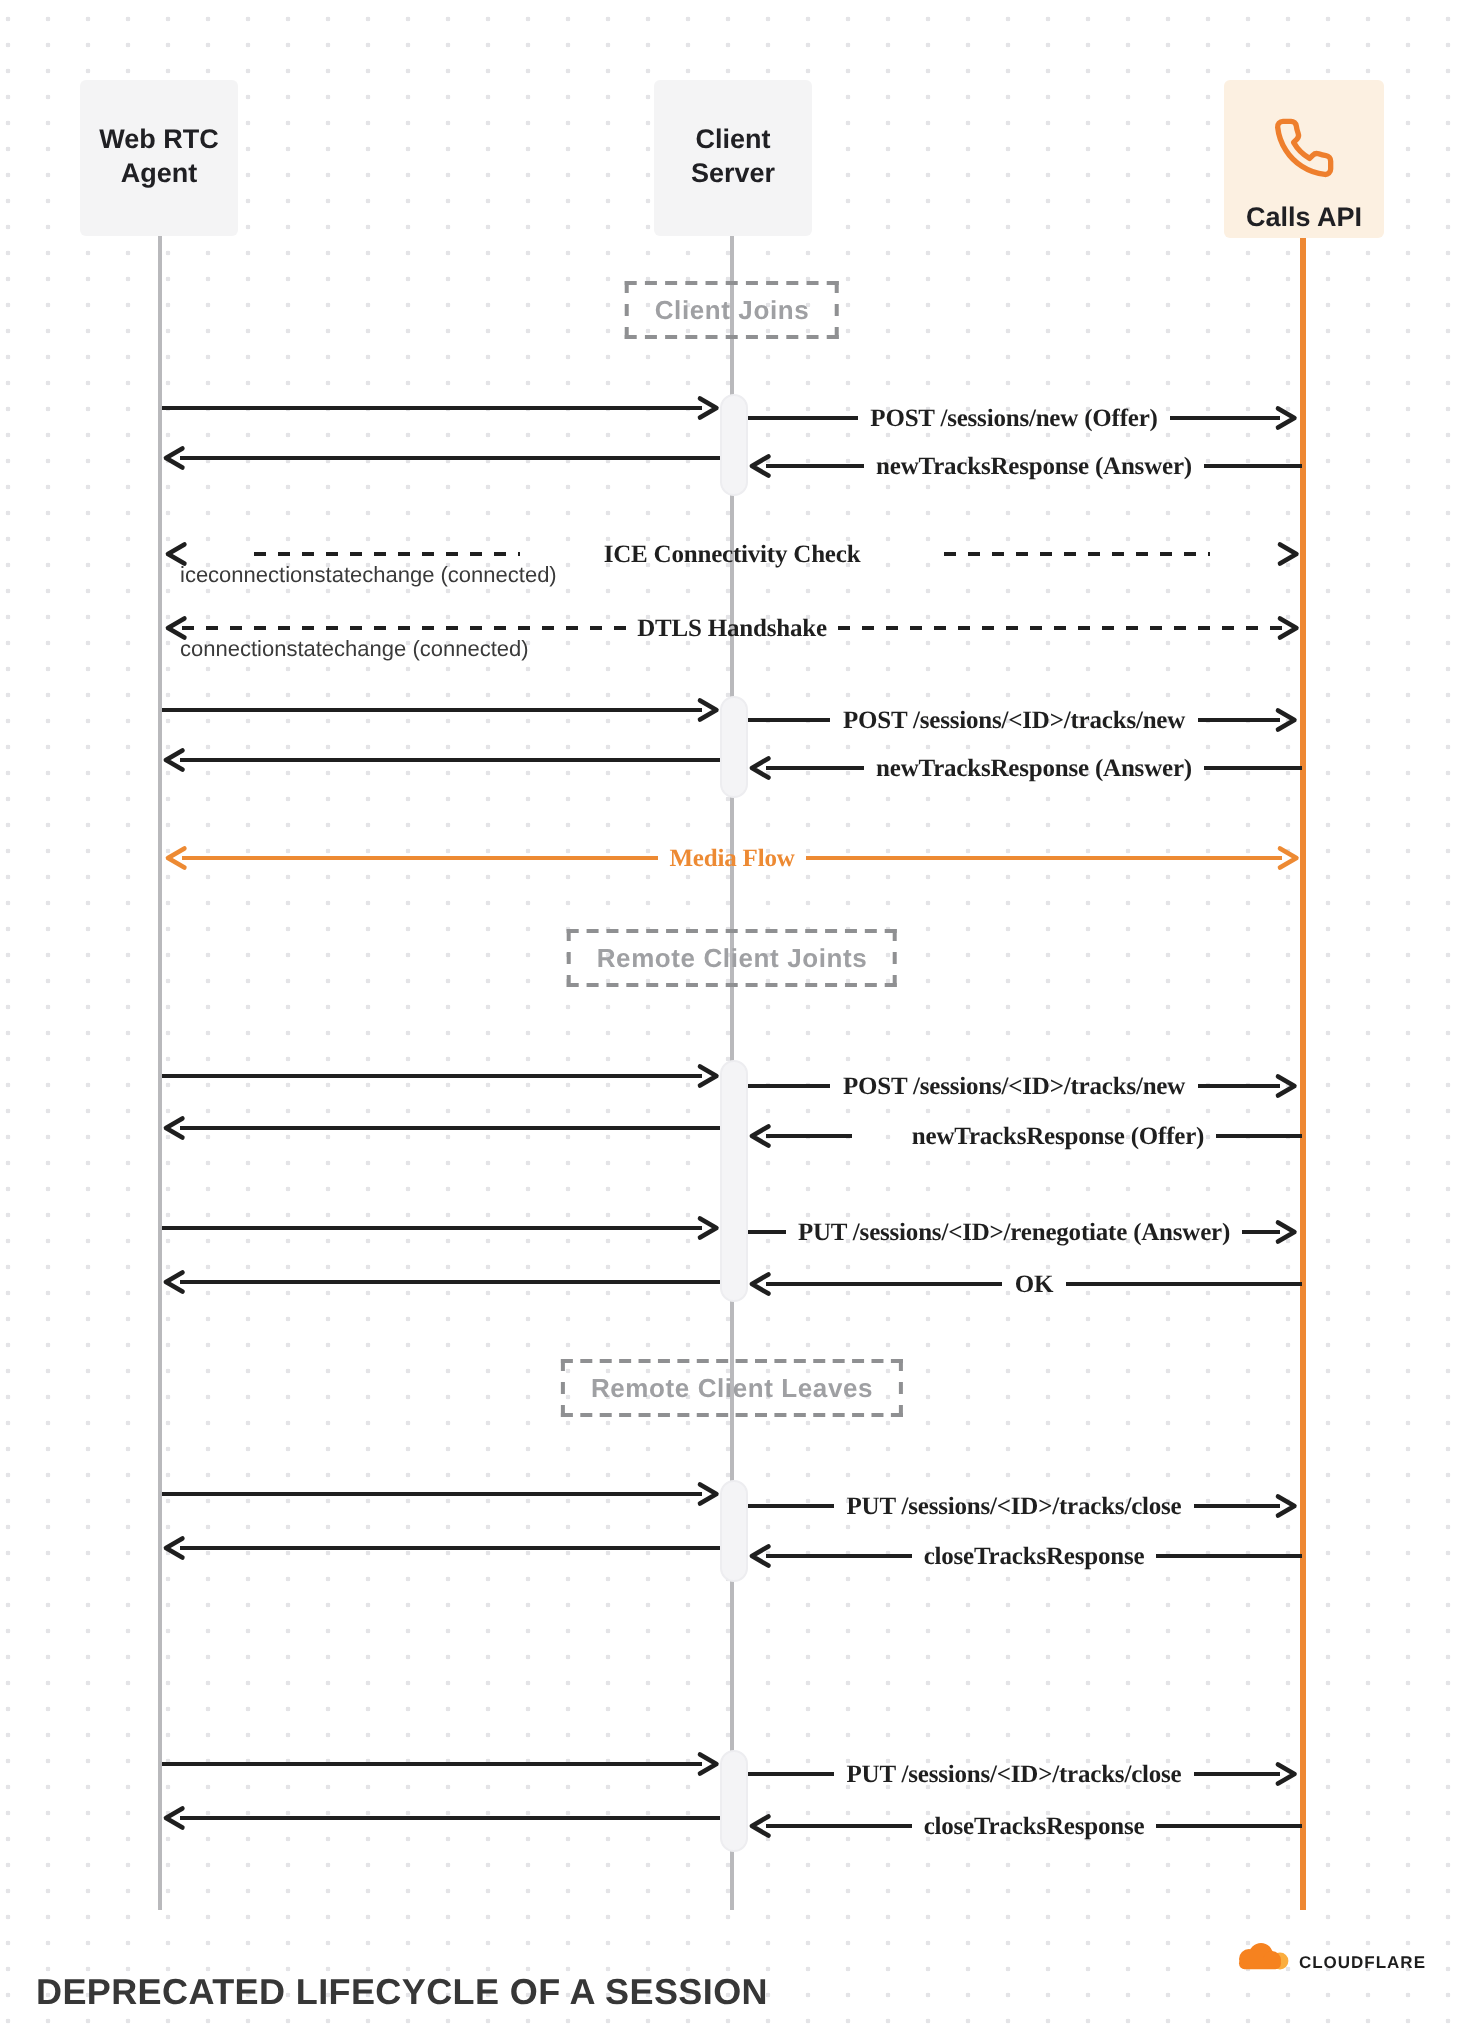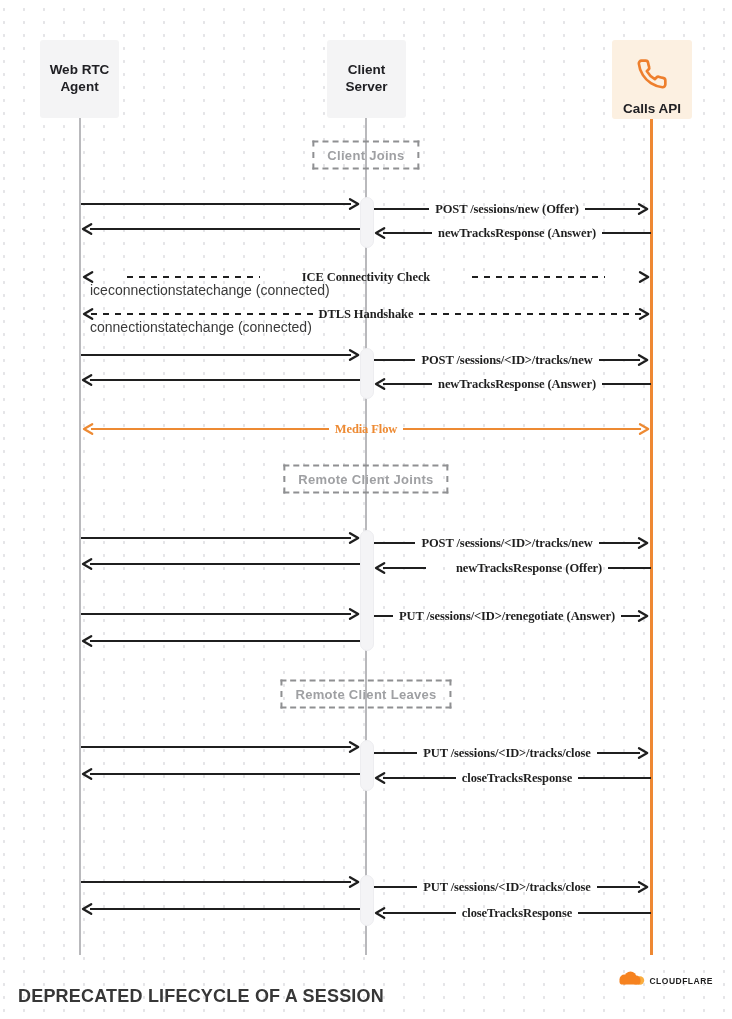--- a/index.html
+++ b/index.html
@@ -33,21 +33,21 @@
     font-size:13px; font-weight:600; letter-spacing:.3px; white-space:nowrap;
     padding:5px 13px; background:transparent;
   }
   .msg { position:absolute; height:18px; display:flex; align-items:center; }
   .msg .line { flex:1; height:2px; min-width:2px; }
   .msg-label {
     font-size:12.5px; font-weight:700; letter-spacing:-0.1px;
     padding:0 6px; white-space:nowrap; color:#1f1f1f;font-family:Liberation Serif, serif;
   }
   .msg-note {
-    position:absolute; font-size:14px; color:#3a3a3a; white-space:nowrap;
+    position:absolute; font-size:11px; color:#3a3a3a; white-space:nowrap;
   }
   .chev { flex:0 0 auto; display:block; }
   .chev.left  { margin-right:-4px; }
   .chev.right { margin-left:-4px; }
   .footer-title {
     position:absolute; left:18px; top:986px;
     font-size:18px; font-weight:700; color:#373737; letter-spacing:.2px;
   }
   .brand { position:absolute; right:19px; top:970px; display:flex; align-items:center; gap:4px;justify-content:flex-end; }
   .brand-text { font-size:8.5px; font-weight:800; color:#1d1d1d; letter-spacing:.5px; }
@@ -268,20 +268,30 @@
     <div class="msg" style="left: 374px; top: 607px; width: 275px;">
       <span class="line" style="background: rgb(31, 31, 31);"></span>
       <span class="msg-label" style="color: rgb(31, 31, 31);">PUT /sessions/&lt;ID&gt;/renegotiate (Answer)</span>
       <span class="line" style="background: rgb(31, 31, 31);"></span>
       <span class="chev right">
         <svg width="13" height="14" viewBox="0 0 13 14" style="display:block">
           <path d="M3 2.2 L11.2 7 L3 11.8" fill="none" stroke="#1f1f1f" stroke-width="2.3" stroke-linecap="round" stroke-linejoin="round"></path>
         </svg>
       </span>
     </div>
+    <div class="msg" style="left: 374px; top: 633px; width: 277px;">
+      <span class="chev left">
+        <svg width="13" height="14" viewBox="0 0 13 14" style="display:block">
+          <path d="M10.2 2.2 L2 7 L10.2 11.8" fill="none" stroke="#1f1f1f" stroke-width="2.3" stroke-linecap="round" stroke-linejoin="round"></path>
+        </svg>
+      </span>
+      <span class="line" style="background: rgb(31, 31, 31);"></span>
+      <span class="msg-label" style="color: rgb(31, 31, 31);">OK</span>
+      <span class="line" style="background: rgb(31, 31, 31);"></span>
+    </div>
     <div class="msg" style="left: 81px; top: 632px; width: 279px;">
       <span class="chev left">
         <svg width="13" height="14" viewBox="0 0 13 14" style="display:block">
           <path d="M10.2 2.2 L2 7 L10.2 11.8" fill="none" stroke="#1f1f1f" stroke-width="2.3" stroke-linecap="round" stroke-linejoin="round"></path>
         </svg>
       </span>
       <span class="line" style="background: rgb(31, 31, 31);"></span>
     </div>
     <div class="msg" style="left: 81px; top: 738px; width: 279px;">
       <span class="line" style="background: rgb(31, 31, 31);"></span>

